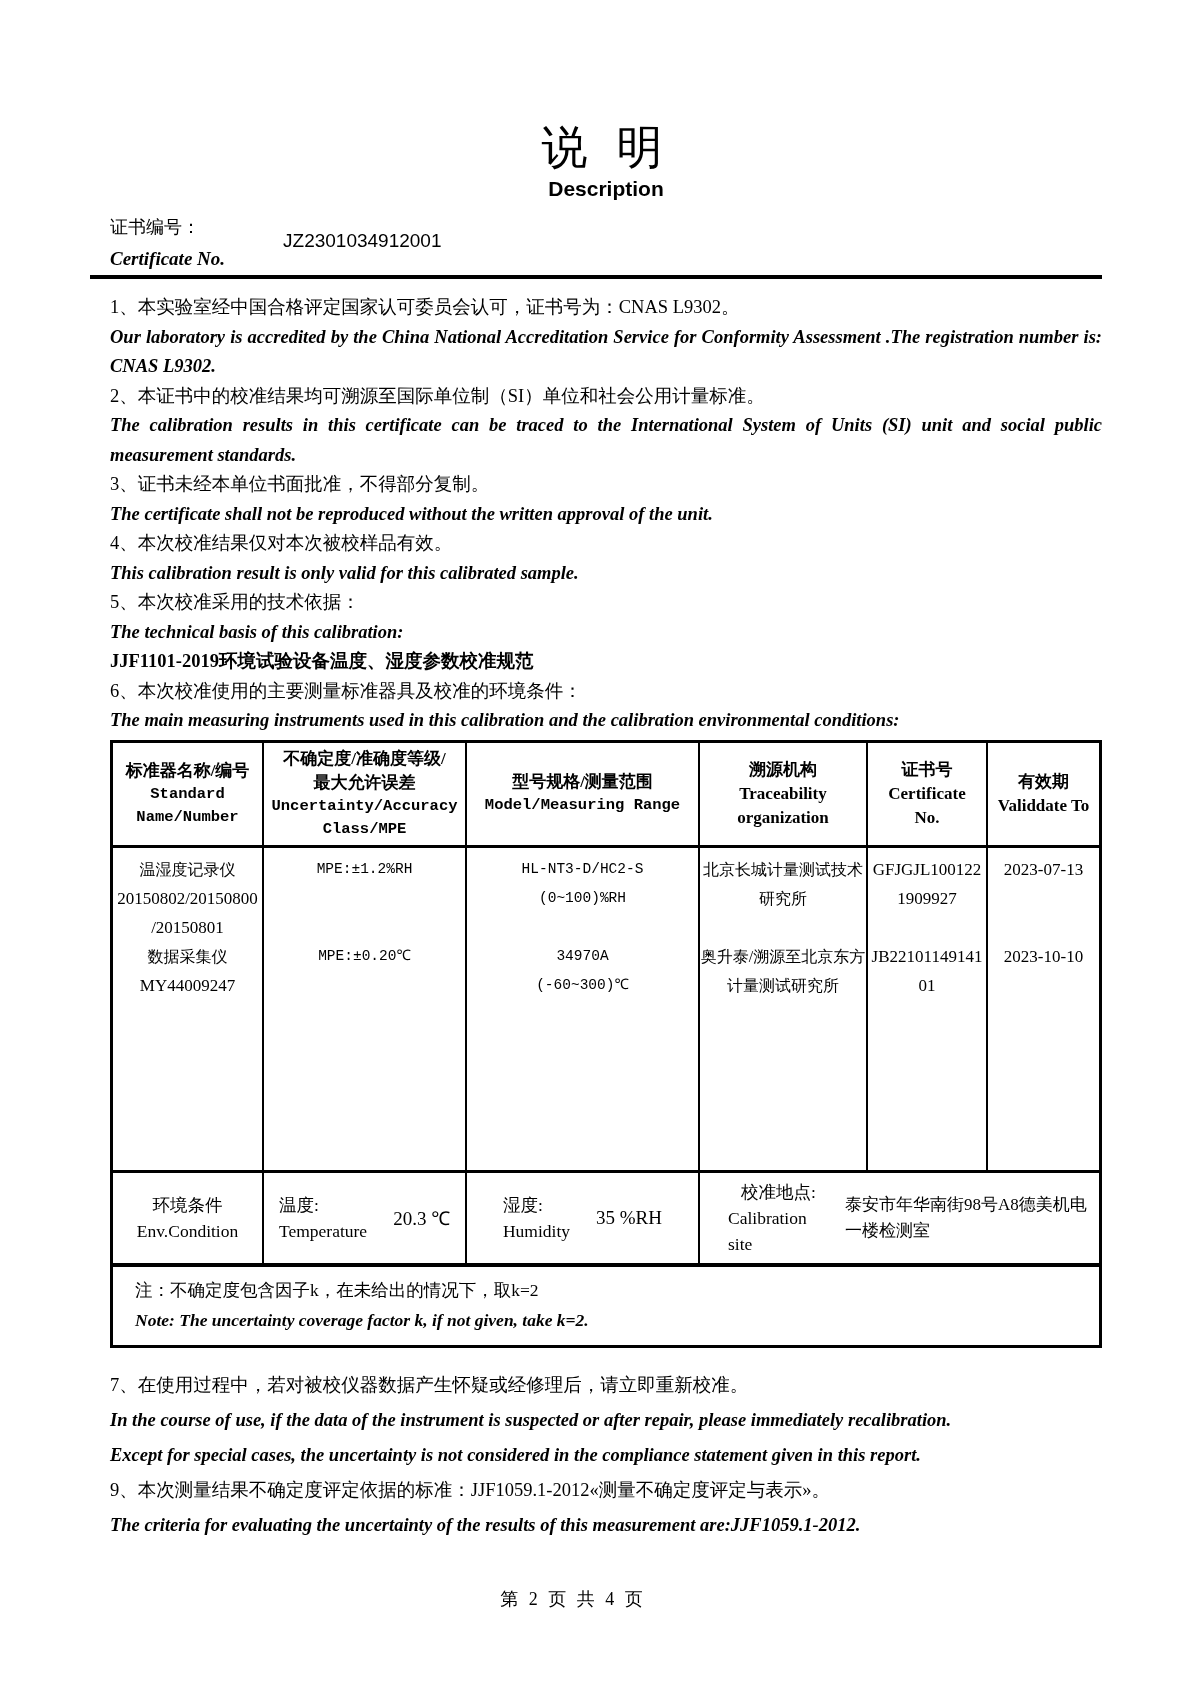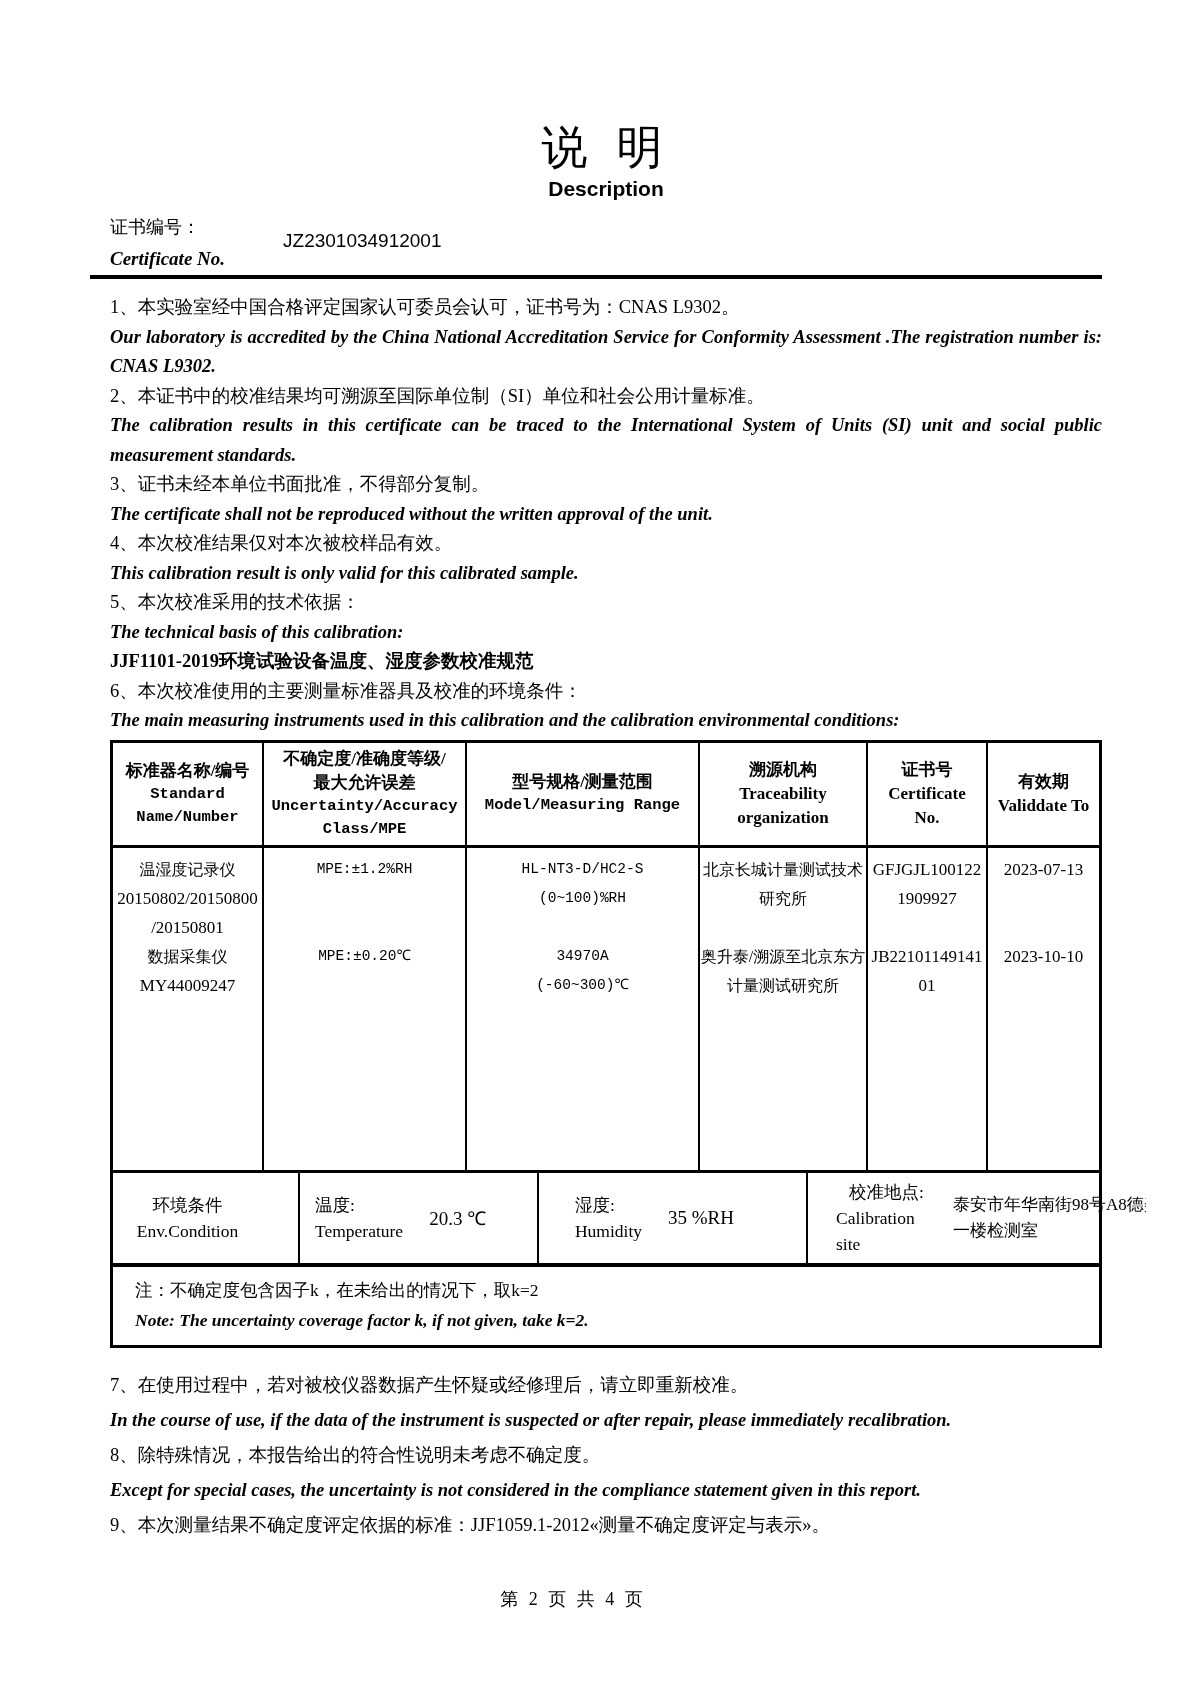--- a/index.html
+++ b/index.html
@@ -39,21 +39,21 @@
 
   
   .tbl { width:992px; border:3px solid #000; margin-top:4px; }
   .grid6 { display:grid; grid-template-columns:149px 203px 233px 168px 120px 113px; }
   .grid-env { display:grid; grid-template-columns:149px 203px 233px 401px; }
   .cell { border-left:2px solid #000; display:flex; flex-direction:column; align-items:center; text-align:center; }
   .cell:first-child { border-left:none; }
   .thead .cell { justify-content:center; min-height:100px; padding:4px 2px; }
   .tbody .cell { height:322px; padding-top:7px; }
   .thead { border-bottom:3px solid #000; }
-  .trow-env { border-top:0; border-bottom:2px solid #000;gap:36px; }
+  .trow-env { border-top:0; border-bottom:2px solid #000; }
   .th-cn { font-size:17px; font-weight:bold; line-height:24px; }
   .th-mono { font-family:"Liberation Mono", monospace; font-size:15.5px; font-weight:bold; line-height:23px; }
   .th-serif { font-size:17px; font-weight:bold; line-height:24px; }
   .ln { display:block; line-height:29px; min-height:29px; width:100%; text-align:center; }
   .td-mono { font-family:Liberation Mono, monospace; font-size:14.5px; }
   .td-cn { font-size:16px; }
   .td-serif { font-size:17px; }
 
   
   .env-cell { border-left:2px solid #000; display:flex; align-items:center; min-height:84px; padding:6px 8px; }
@@ -224,21 +224,21 @@
 
       <div class="note-row">
         <div class="note-cn">注：不确定度包含因子k，在未给出的情况下，取k=2</div>
         <div class="note-en">Note: The uncertainty coverage factor k, if not given, take k=2.</div>
       </div>
     </div>
 
     <div class="after-table">
       <p class="cn2">7、在使用过程中，若对被校仪器数据产生怀疑或经修理后，请立即重新校准。</p>
       <p class="en2">In the course of use, if the data of the instrument is suspected or after repair, please immediately recalibration.</p>
-      <p class="cn2">8、除特殊情况，本报告给出的符合性说明未考虑不确定度。</p>
       <p class="en2">Except for special cases, the uncertainty is not considered in the compliance statement given in this report.</p>
       <p class="cn2">9、本次测量结果不确定度评定依据的标准：JJF1059.1-2012«测量不确定度评定与表示»。</p>
+      <p class="en2">The criteria for evaluating the uncertainty of the results of this measurement are:JJF1059.1-2012.</p>
     </div>
 
   </div>
 
   <div class="footer">第 2 页  共 4 页</div>
 </div>
 
 </body></html>

